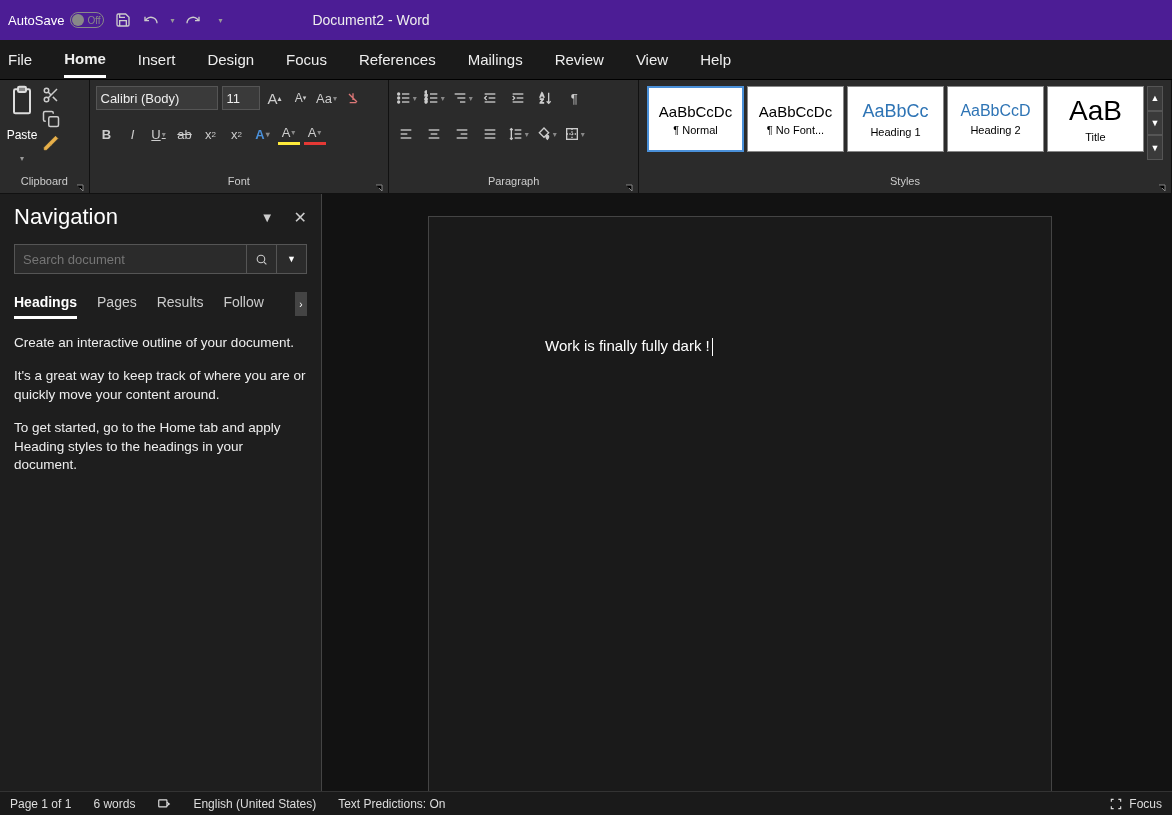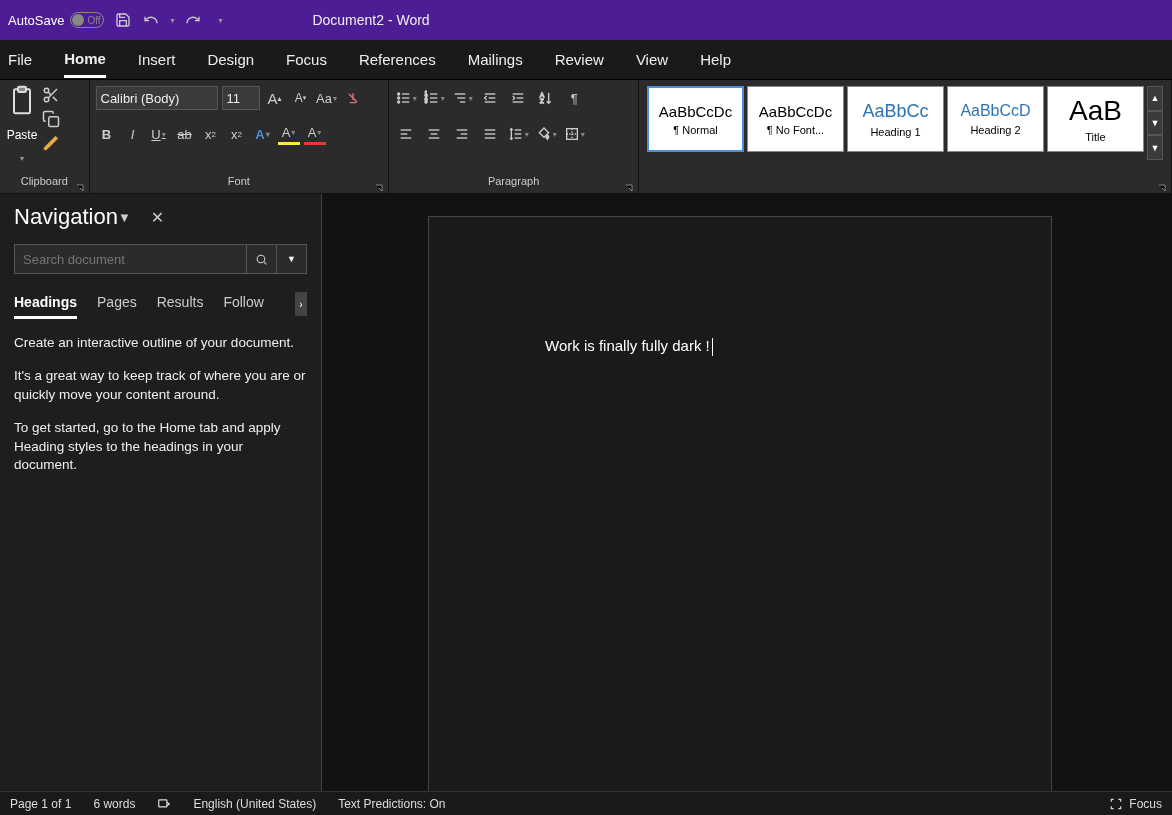--- a/index.html
+++ b/index.html
@@ -41,21 +41,21 @@
 .para-bot{margin-top:8px}
 .styles-gal{display:flex;gap:3px;padding:2px;height:78px}
 .style-item{width:97px;height:66px;background:#fff;color:#000;display:flex;flex-direction:column;align-items:center;justify-content:center;cursor:pointer;border:1px solid #888}
 .style-item.sel{border:2px solid #4a90d9}
 .style-prev{font-size:16px}
 .style-nm{font-size:11px;margin-top:4px}
 .style-scroll{width:16px;display:flex;flex-direction:column;background:#3a3a3a}
 .style-scroll div{flex:1;display:flex;align-items:center;justify-content:center;border:1px solid #555;font-size:9px;cursor:pointer}
 .workspace{display:flex;height:calc(815px - 40px - 40px - 114px - 24px)}
 .navpanel{width:322px;background:#1e1e1e;border-right:1px solid #444;padding:10px 14px;display:flex;flex-direction:column;gap:14px;position:relative}
-.nav-head{display:flex;align-items:center;}
+.nav-head{display:flex;align-items:center;justify-content:space-between}
 .nav-title{font-size:22px;font-weight:400}
 .nav-ctrl{display:flex;gap:20px;align-items:center}
 .nav-ctrl span{cursor:pointer;font-size:13px;color:#ccc}
 .nav-search{display:flex;align-items:center;background:#2b2b2b;border:1px solid #555;height:30px}
 .nav-search input{flex:1;background:transparent;border:none;outline:none;color:#ccc;padding:0 8px;font-size:13px}
 .nav-search .sbtn{width:30px;display:flex;align-items:center;justify-content:center;cursor:pointer;border-left:1px solid #555;height:100%}
 .nav-tabs{display:flex;gap:20px;border-bottom:1px solid transparent;position:relative}
 .nav-tab{font-size:14px;padding:6px 0;cursor:pointer;color:#ccc}
 .nav-tab.active{color:#fff;border-bottom:3px solid #fff;font-weight:600}
 .nav-scroll{position:absolute;right:0;top:4px;width:12px;height:24px;background:#444;display:flex;align-items:center;justify-content:center;font-size:10px;cursor:pointer}
@@ -330,20 +330,21 @@
         <div class="style-item">
           <div class="style-prev" style="color:#000;font-size:28px">AaB</div>
           <div class="style-nm">Title</div>
         </div>
         <div class="style-scroll">
           <div>▲</div>
           <div>▼</div>
           <div>▼</div>
         </div>
       </div>
+    <div class="rgroup-label">Styles</div>
     <div class="rgroup-launcher"><svg viewBox="0 0 10 10" stroke="currentColor">
           <path d="M2 2h6v6M5 5l3 3"></path>
         </svg></div>
   </div>
 </div>
 
 <div class="workspace">
   <div class="navpanel">
     <div class="nav-head">
       <div class="nav-title">Navigation</div>

